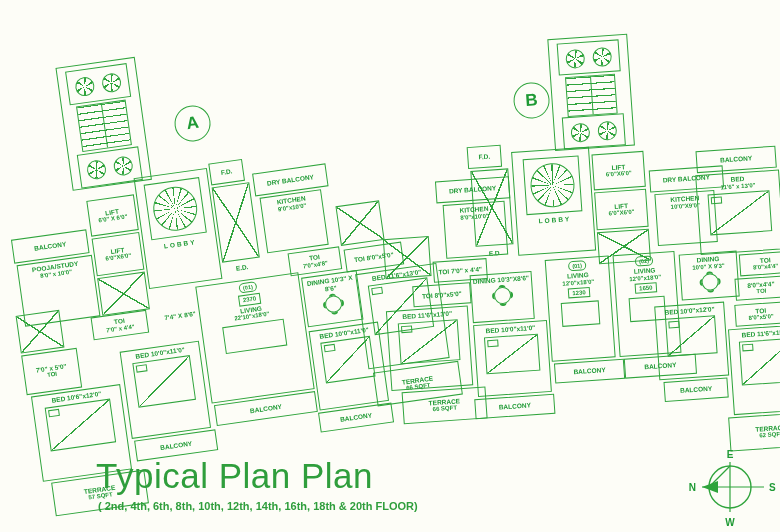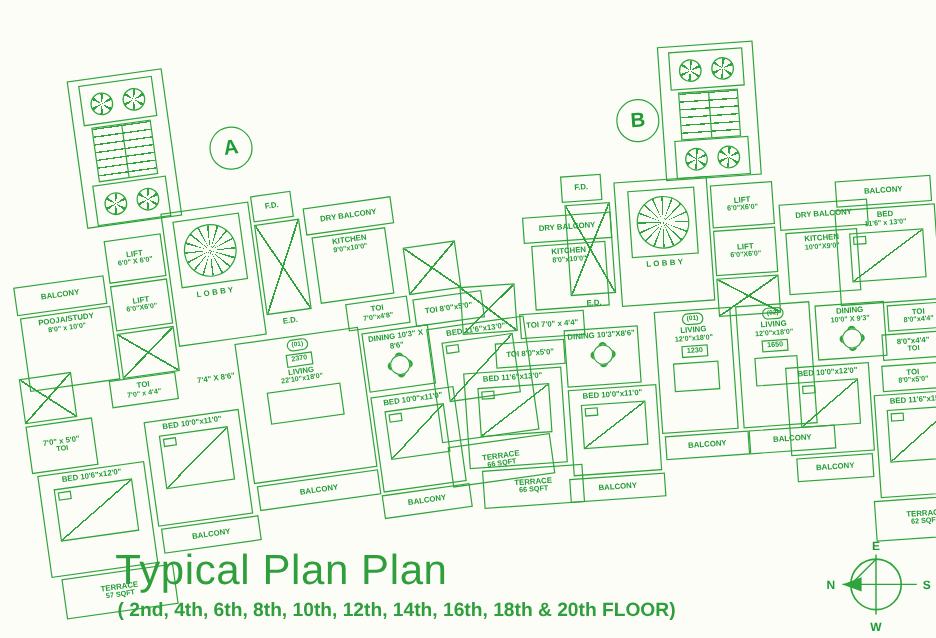--- a/index.html
+++ b/index.html
@@ -34,21 +34,21 @@
   .treads{position:absolute;border:1.2px solid var(--ln);
           background:repeating-linear-gradient(to bottom,var(--ln) 0 1.1px,transparent 1.1px 6.5px);}
   .treads::before{content:"";position:absolute;left:50%;top:0;bottom:0;width:1.2px;background:var(--ln);}
   .wlabel{position:absolute;border:1.5px solid var(--ln);border-radius:50%;display:flex;align-items:center;
           justify-content:center;font-size:17px;font-weight:700;color:var(--tx);background:#fdfdf7;}
   .achip{display:inline-block;border:1px solid var(--ln);font-size:6px;font-weight:700;color:var(--tx);
          padding:0 3px;margin:1px 0;line-height:1.4;}
   .mchip{display:inline-block;border:1px solid var(--ln);border-radius:8px;font-size:5.5px;font-weight:700;
          color:var(--tx);padding:0 3px;line-height:1.5;margin-bottom:1px;}
   .title{position:absolute;left:96px;top:456px;font-size:35px;color:#2f9e3c;font-weight:500;letter-spacing:.5px;}
-  .subtitle{position:absolute;left:98px;top:500px;font-size:16px;color:#2f9e3c;font-weight:600;}
+  .subtitle{position:absolute;left:98px;top:500px;font-size:11px;color:#2f9e3c;font-weight:600;}
   .compass{position:absolute;left:684px;top:440px;}
   .compass text{font-size:10px;font-weight:700;fill:var(--tx);}
 </style>
 </head>
 <body>
 
 <div class="stage">
 
   <div class="wing" id="wingA">
     <div class="wlabel" style="left:206px;top:76px;width:34px;height:34px;">

